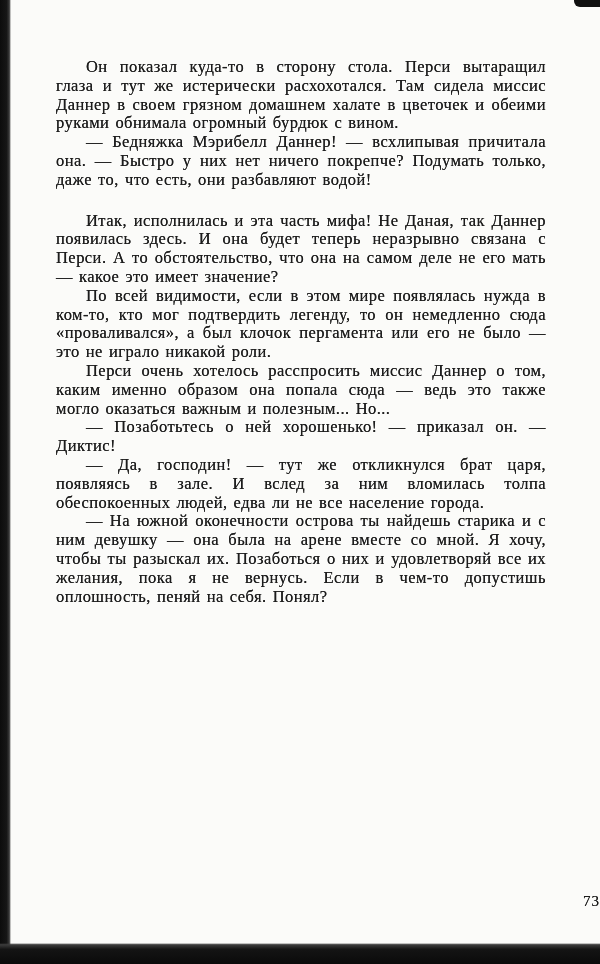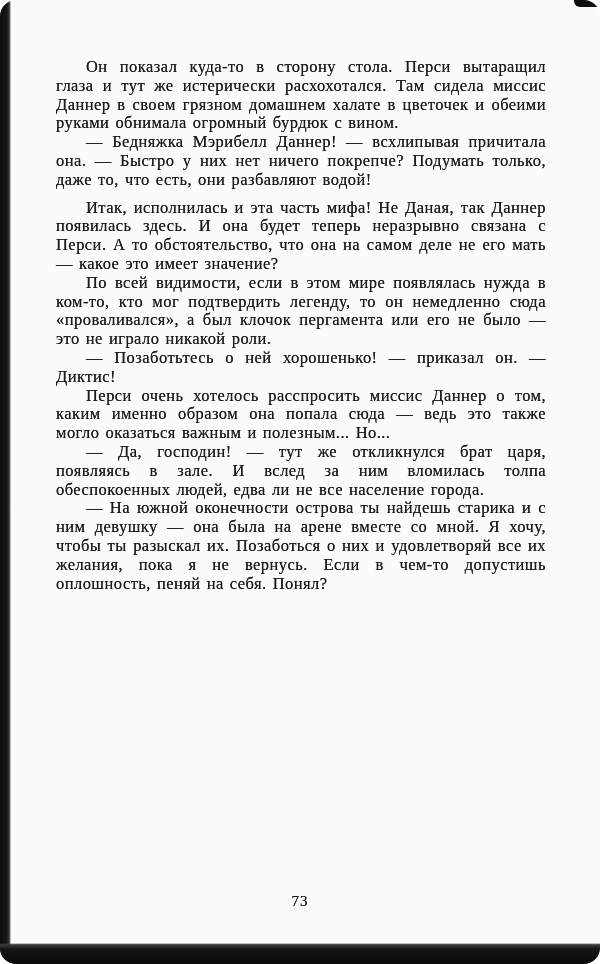--- a/index.html
+++ b/index.html
@@ -7,21 +7,20 @@
     padding: 0;
     background: #ffffff;
   }
   .scan {
     position: relative;
     width: 600px;
     height: 964px;
     background: #fbfbf9;
     overflow: hidden;
     font-family: "Liberation Serif", serif;
-    border-radius: 16px;
   }
   
   .edge-left {
     position: absolute;
     left: 0; top: 0;
     width: 11px;
     height: 100%;
     background: linear-gradient(to right, #0c0c0c 0%, #161616 60%, #3a3a3a 85%, rgba(60,60,60,0) 100%);
   }
   .edge-bottom {
@@ -50,48 +49,48 @@
     letter-spacing: 0.45px;
     word-spacing: 1.5px;
     text-align: justify;
     text-shadow: 0 0 0.4px rgba(20,20,20,0.85);
   }
   .para {
     margin: 0;
     text-indent: 30px;
   }
   .para.gap {
-    margin-top: 9px;
+    margin-top: 22px;
   }
   .italic {
     font-style: italic;
   }
   .page-number {
     position: absolute;
     left: 0;
     top: 893px;
     width: 600px;
-    text-align: center;
+    text-align: right;
     color: #1c1c1c;
     font-size: 15px;
     letter-spacing: 1px;
     text-shadow: 0 0 0.4px rgba(20,20,20,0.85);
   }
 </style>
 </head>
 <body>
 
 <div class="scan">
   <div class="edge-left"></div>
   <div class="edge-bottom"></div>
   <div class="corner-mark"></div>
   <div class="text-block">
       <p class="para"><span>Он показал куда-то в сторону стола. Перси вытаращил глаза и тут же истерически расхохотался. Там сидела миссис Даннер в своем грязном домашнем халате в цветочек и обеими руками обнимала огромный бурдюк с вином.</span></p>
       <p class="para"><span>— Бедняжка Мэрибелл Даннер! — всхлипывая причитала она. — Быстро у них нет ничего покрепче? Подумать только, даже то, что есть, они разбавляют водой!</span></p>
       <p class="para gap"><span>Итак, исполнилась и эта часть мифа! Не Даная, так Даннер появилась здесь. И она будет теперь неразрывно связана с Перси. А то обстоятельство, что она на самом деле не его мать — какое это имеет значение?</span></p>
       <p class="para"><span>По всей видимости, если в этом мире появлялась нужда в ком-то, кто мог подтвердить легенду, то он немедленно сюда «проваливался», а был клочок пергамента или его не было — это не играло никакой роли.</span></p>
+      <p class="para"><span>Перси очень хотелось расспросить миссис Даннер о том, каким именно образом она попала сюда — ведь это также могло оказаться важным и полезным... Но...</span></p>
       <p class="para"><span>— Позаботьтесь о ней хорошенько! — приказал он. — Диктис!</span></p>
-      <p class="para"><span>Перси очень хотелось расспросить миссис Даннер о том, каким именно образом она попала сюда — ведь это также могло оказаться важным и полезным... Но...</span></p>
       <p class="para"><span>— Да, господин! — тут же откликнулся брат царя, появляясь в зале. И вслед за ним вломилась толпа обеспокоенных людей, едва ли не все население города.</span></p>
       <p class="para"><span>— На южной оконечности острова ты найдешь старика и с ним девушку — она была на арене вместе со мной. Я хочу, чтобы ты разыскал их. Позаботься о них и удовлетворяй все их желания, пока я не вернусь. Если в чем-то допустишь оплошность, пеняй на себя. Понял?</span></p>
     </div>
   <div class="page-number">73</div>
 </div>
 
 </body></html>

